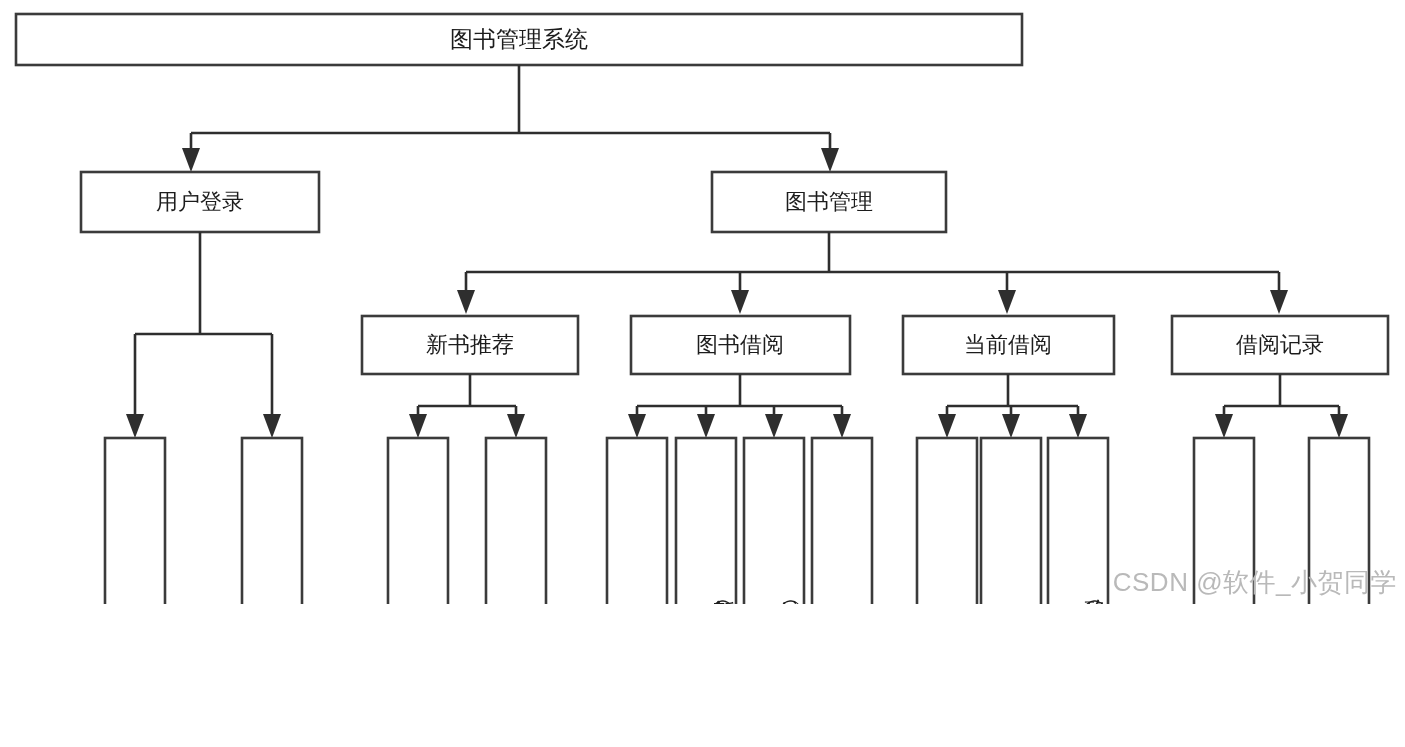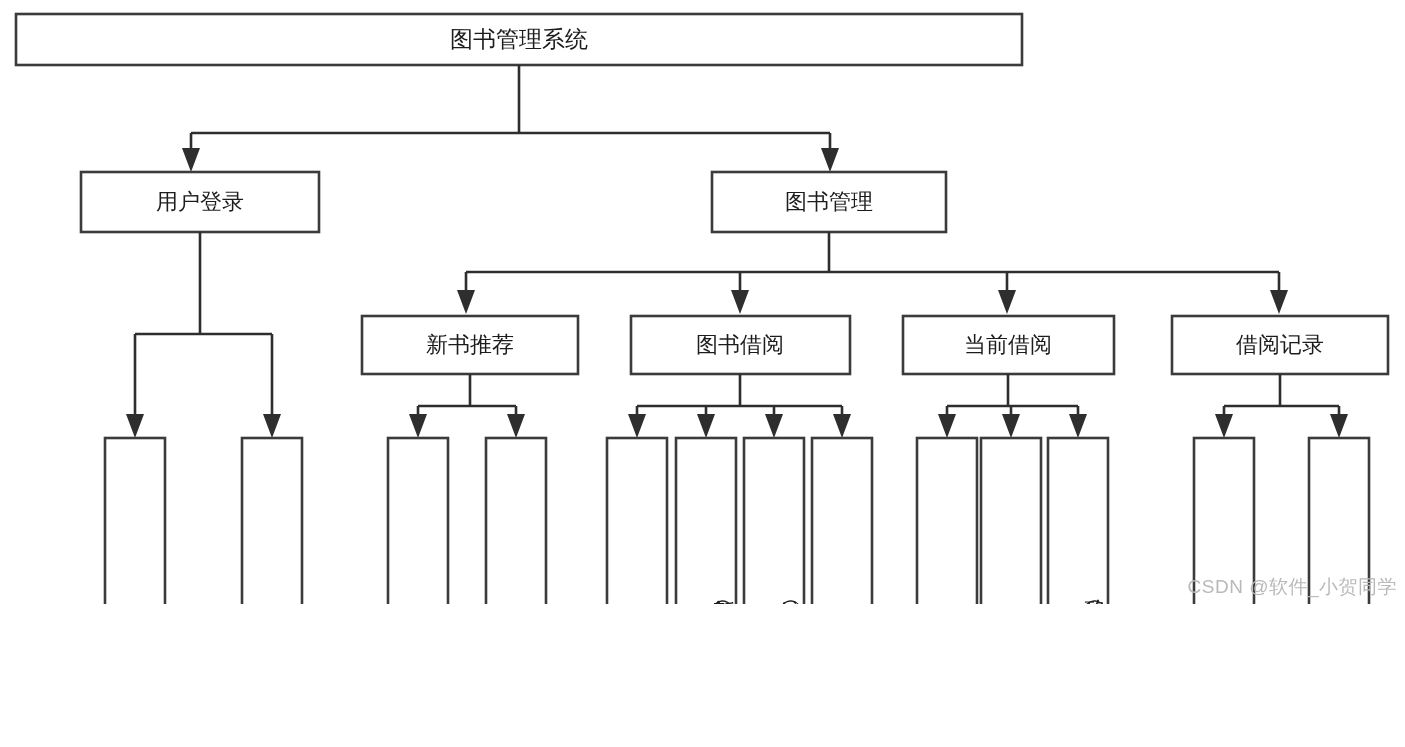--- a/index.html
+++ b/index.html
@@ -70,21 +70,21 @@
     display: flex;
     align-items: flex-start;
     justify-content: center;
     pointer-events: none;
   }
   .watermark {
     position: absolute;
     right: 8px;
     bottom: 4px;
     font-family: "Liberation Sans", "DejaVu Sans", sans-serif;
-    font-size: 19px;
+    font-size: 26px;
     color: #b9b9b9;
     white-space: nowrap;
     letter-spacing: 0.5px;
   }
 </style>
 </head>
 <body>
 
 <div id="diagram-root">
 

